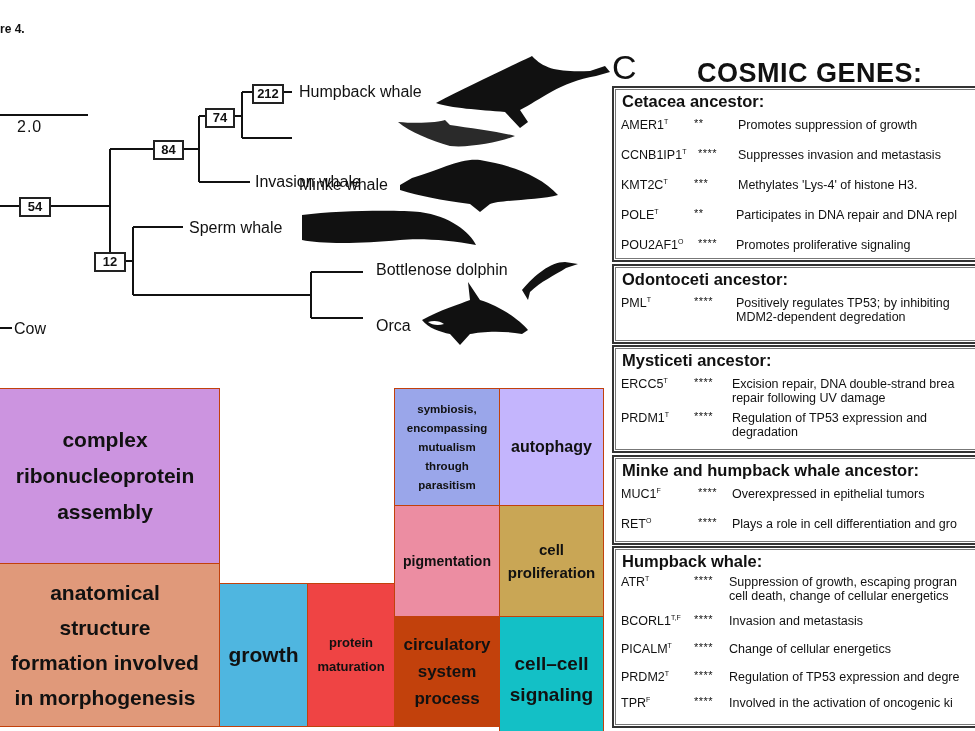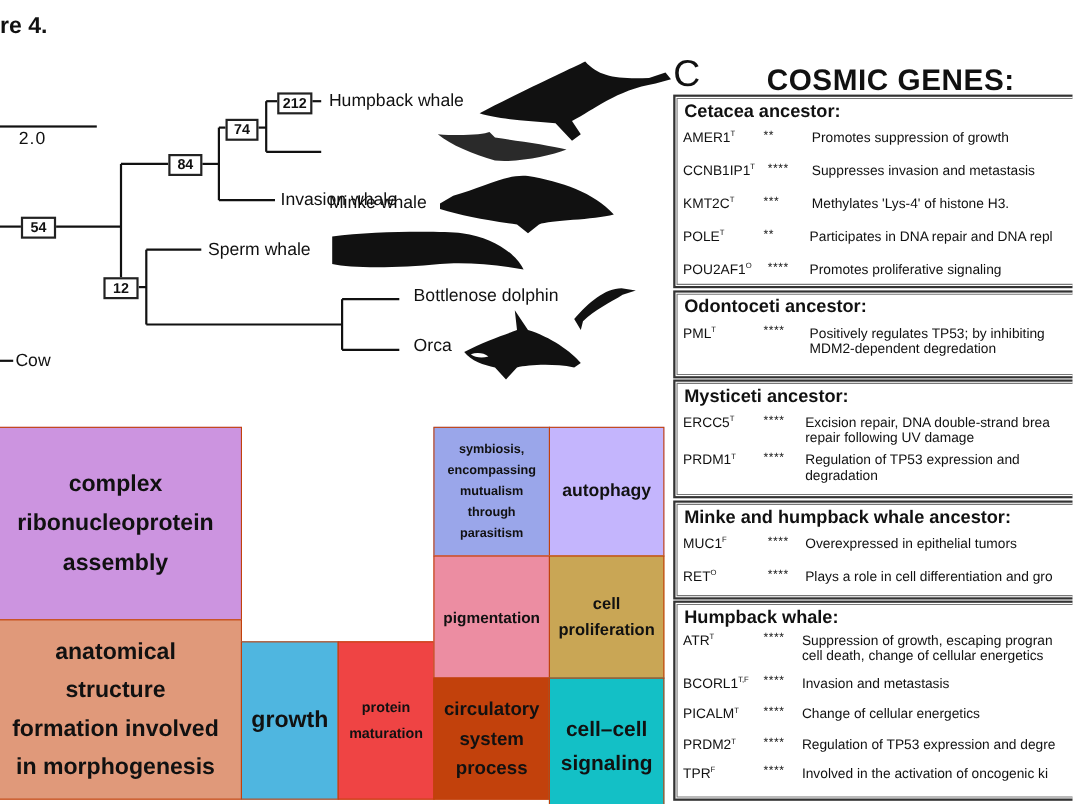--- a/index.html
+++ b/index.html
@@ -1,19 +1,19 @@
 <!DOCTYPE html>
 <html><head>
 <meta charset="utf-8">
 <style>
   html, body { margin: 0; padding: 0; background: #ffffff; }
   body { width: 975px; height: 731px; position: relative; overflow: hidden;
          font-family: "Liberation Sans", sans-serif; color: #111; }
   .abs { position: absolute; }
-  .fig-label { left: 0; top: 12px; font-size: 21px; font-weight: bold; }
+  .fig-label { left: 0; top: 22px; font-size: 12px; font-weight: bold; }
   .scale-line { left: 0; top: 114px; width: 88px; height: 2px; background: #111; }
   .scale-text { left: 17px; top: 118px; font-size: 16px; letter-spacing: 1px; }
   #tree { left: 0; top: 0; }
   .node-box { position: absolute; background: #fff; border: 2px solid #222;
               font-size: 13px; font-weight: bold; text-align: center; line-height: 16px; height: 16px; }
   .taxon { position: absolute; font-size: 16px; white-space: nowrap; }
   .panel-letter { left: 612px; top: 48px; font-size: 34px; font-weight: normal; }
   .cosmic-title { left: 697px; top: 58px; font-size: 27px; font-weight: bold; letter-spacing: 0.5px; }
   .gene-box { position: absolute; left: 612px; width: 380px; border: 2px solid #333;
               box-shadow: inset 0 0 0 1px #fff, inset 0 0 0 2px #777; background: #fff; }
@@ -82,21 +82,21 @@
 <div class="node-box" style="left:205px;top:108px;width:26px;">74</div>
 <div class="node-box" style="left:153px;top:140px;width:27px;">84</div>
 <div class="node-box" style="left:19px;top:197px;width:28px;">54</div>
 <div class="node-box" style="left:94px;top:252px;width:28px;">12</div>
 
 <div class="taxon" style="left:299px;top:83px;">Humpback whale</div>
 <div class="taxon" style="left:299px;top:128px;margin-top:48px;">Minke whale</div>
 <div class="taxon" style="left:255px;top:173px;">Invasion whale</div>
 <div class="taxon" style="left:189px;top:219px;">Sperm whale</div>
 <div class="taxon" style="left:376px;top:261px;">Bottlenose dolphin</div>
-<div class="taxon" style="left:376px;top:306px;">Orca</div>
+<div class="taxon" style="left:376px;top:317px;">Orca</div>
 <div class="taxon" style="left:14px;top:320px;">Cow</div>
 
 <div class="abs panel-letter">C</div>
 <div class="abs cosmic-title">COSMIC GENES:</div>
 
 <div class="gene-box" style="top:86px;height:172px;">
   <h3>Cetacea ancestor:</h3>
   <div class="gene-row">
       <span class="g"><span>AMER1</span><sup>T</sup></span>
       <span class="s">**</span>

